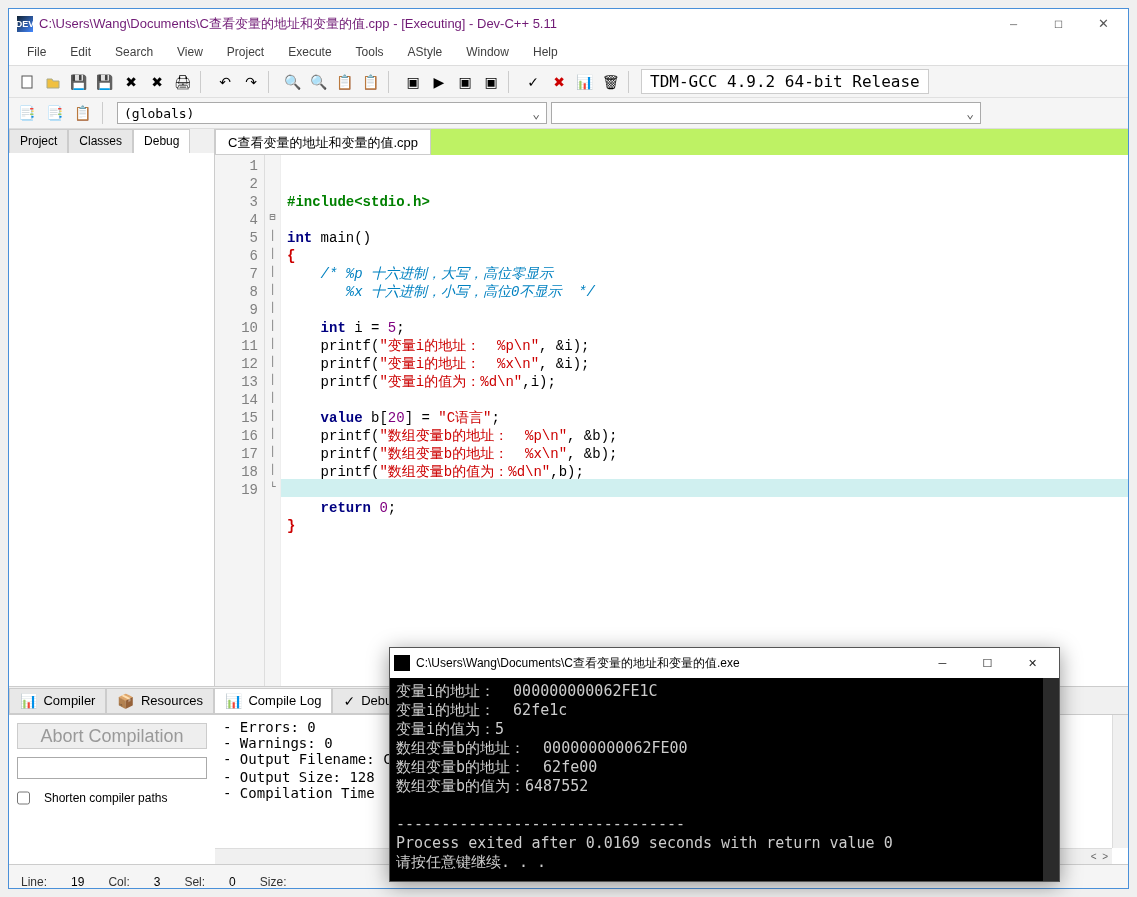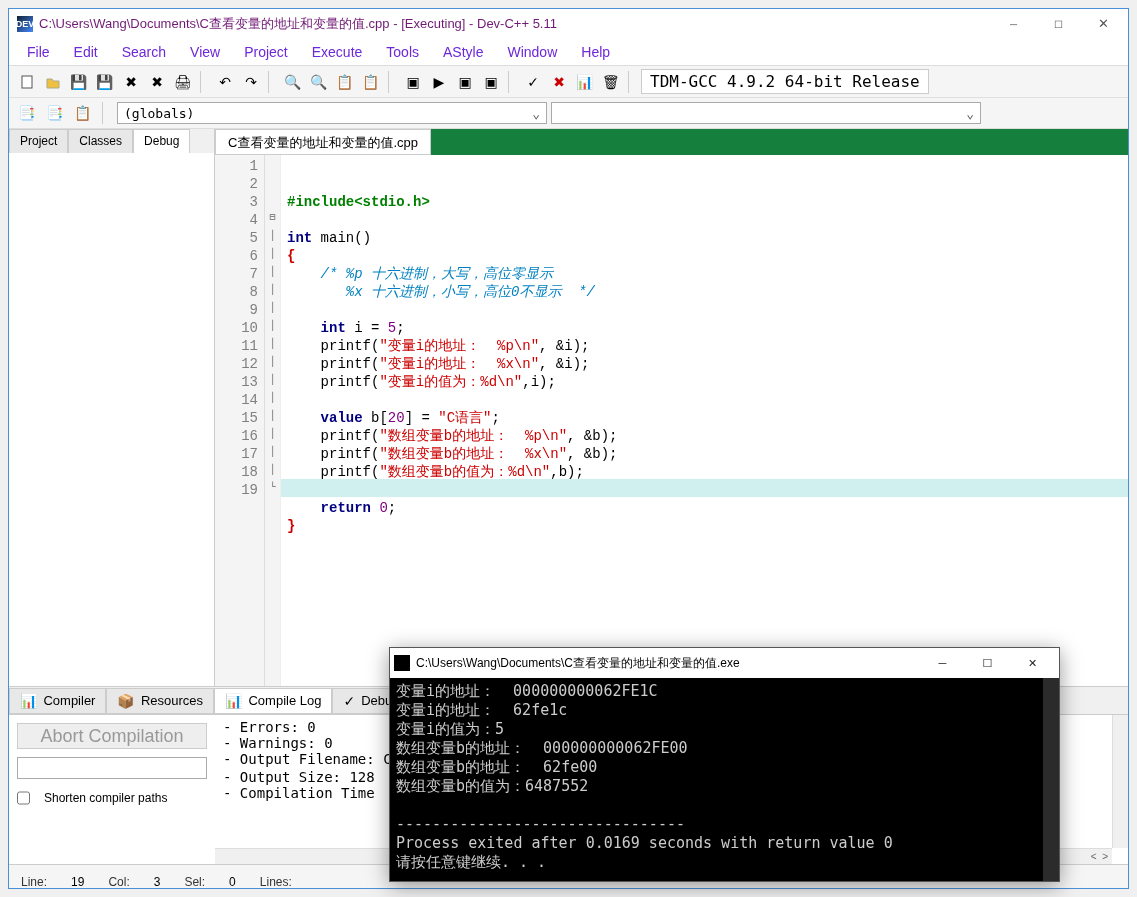--- a/index.html
+++ b/index.html
@@ -4,38 +4,38 @@
 <style>
 * { box-sizing: border-box; margin: 0; padding: 0; }
 body { font-family: "Segoe UI", Tahoma, sans-serif; font-size: 12px; background: #f0f0f0; width: 1137px; height: 897px; overflow: hidden; position: relative; }
 .window { width: 1121px; height: 881px; margin: 8px; background: #fff; border: 1px solid #4a90d9; display: flex; flex-direction: column; }
 .titlebar { height: 30px; background: #fff; display: flex; align-items: center; padding: 0 2px; }
 .titlebar .icon { width: 16px; height: 16px; background: linear-gradient(135deg,#123,#48f); margin: 0 6px; font-size: 9px; color: #fff; display: flex; align-items: center; justify-content: center; font-weight: bold; }
 .titlebar .title { flex: 1; color: #701a75; font-size: 13px; }
 .winbtns { display: flex; }
 .winbtns div { width: 45px; height: 29px; display: flex; align-items: center; justify-content: center; font-family: "Segoe UI Symbol"; font-size: 10px; color: #555; }
 .winbtns div:last-child { font-size: 13px; }
-.menubar { height: 26px; display: flex; align-items: center; padding: 0 8px; gap: 4px; font-size: 14px; color: #6d28d9; }
+.menubar { height: 26px; display: flex; align-items: center; padding: 0 8px; gap: 4px; font-size: 12px; color: #404040; }
 .menubar span { padding: 2px 10px; }
 .toolbars { border-top: 1px solid #ddd; border-bottom: 1px solid #ddd; }
 .toolbar-row { display: flex; align-items: center; padding: 3px 6px; gap: 2px; background: #f5f5f5; }
 .tbtn { width: 24px; height: 24px; display: flex; align-items: center; justify-content: center; border: 1px solid transparent; font-size: 14px; }
 .sep { width: 8px; height: 22px; border-left: 1px solid #ccc; margin: 0 3px; }
 .compiler-label { font-family: Consolas, monospace; font-size: 16px; padding: 2px 8px; border: 1px solid #ccc; background: #fff; }
 .toolbar-row2 { display: flex; align-items: center; padding: 3px 6px; gap: 4px; background: #f5f5f5; border-top: 1px solid #e0e0e0; }
 .combo { font-family: Consolas, monospace; font-size: 13px; background: #fff; border: 1px solid #aaa; height: 22px; padding: 0 6px; display: flex; align-items: center; }
 .combo .arr { margin-left: auto; color: #555; }
 .main { flex: 1; display: flex; min-height: 0; }
 .leftpanel { width: 206px; border-right: 1px solid #ccc; display: flex; flex-direction: column; }
 .lefttabs { display: flex; background: #f0f0f0; height: 24px; font-size: 12px; }
 .lefttabs span { padding: 4px 10px; border: 1px solid #ccc; border-bottom: none; background: #e8e8e8; }
 .lefttabs span.active { background: #fff; }
 .leftbody { flex: 1; background: #fff; }
 .editor { flex: 1; display: flex; flex-direction: column; min-width: 0; }
-.editortabs { height: 26px; display: flex; background: #15803d; }
+.editortabs { height: 26px; display: flex; background: #bef264; }
 .editortabs span { padding: 4px 12px; border: 1px solid #ccc; background: #fff; font-size: 13px; }
 .codearea { flex: 1; display: flex; background: #fff; font-family: Consolas, "Courier New", monospace; font-size: 14px; overflow: hidden; }
 .gutter { width: 50px; text-align: right; padding: 2px 6px 2px 0; color: #808080; background: #f4f4f4; border-right: 1px solid #ddd; line-height: 18px; white-space: pre; }
 .fold { width: 16px; background: #f4f4f4; line-height: 18px; font-size: 10px; text-align: center; color: #666; white-space: pre; border-right: 1px solid #eee; }
 .code { flex: 1; padding: 2px 6px; line-height: 18px; white-space: pre; position: relative; }
 .cur-line { position: absolute; left: 0; right: 0; height: 18px; background: #d0f0f0; z-index: 0; }
 .code pre { position: relative; z-index: 1; margin: 0; font-family: inherit; }
 .kw { color: #000080; font-weight: bold; }
 .str { color: #cc0000; }
 .cmt { color: #0080c0; font-style: italic; }
@@ -274,21 +274,21 @@
     </div>
   </div>
 
   <div class="statusbar">
     <span class="lbl">Line:</span>
       <span>19</span>
     <span class="lbl">Col:</span>
       <span>3</span>
     <span class="lbl">Sel:</span>
       <span>0</span>
-    <span class="lbl">Lines:</span>
+    <span class="lbl">Size:</span>
   </div>
 </div>
 
 <div class="console">
   <div class="console-title">
     <div class="cic"></div>
     <div class="ctxt">C:\Users\Wang\Documents\C查看变量的地址和变量的值.exe</div>
     <div class="cbtn">─</div>
     <div class="cbtn">☐</div>
     <div class="cbtn">✕</div>

